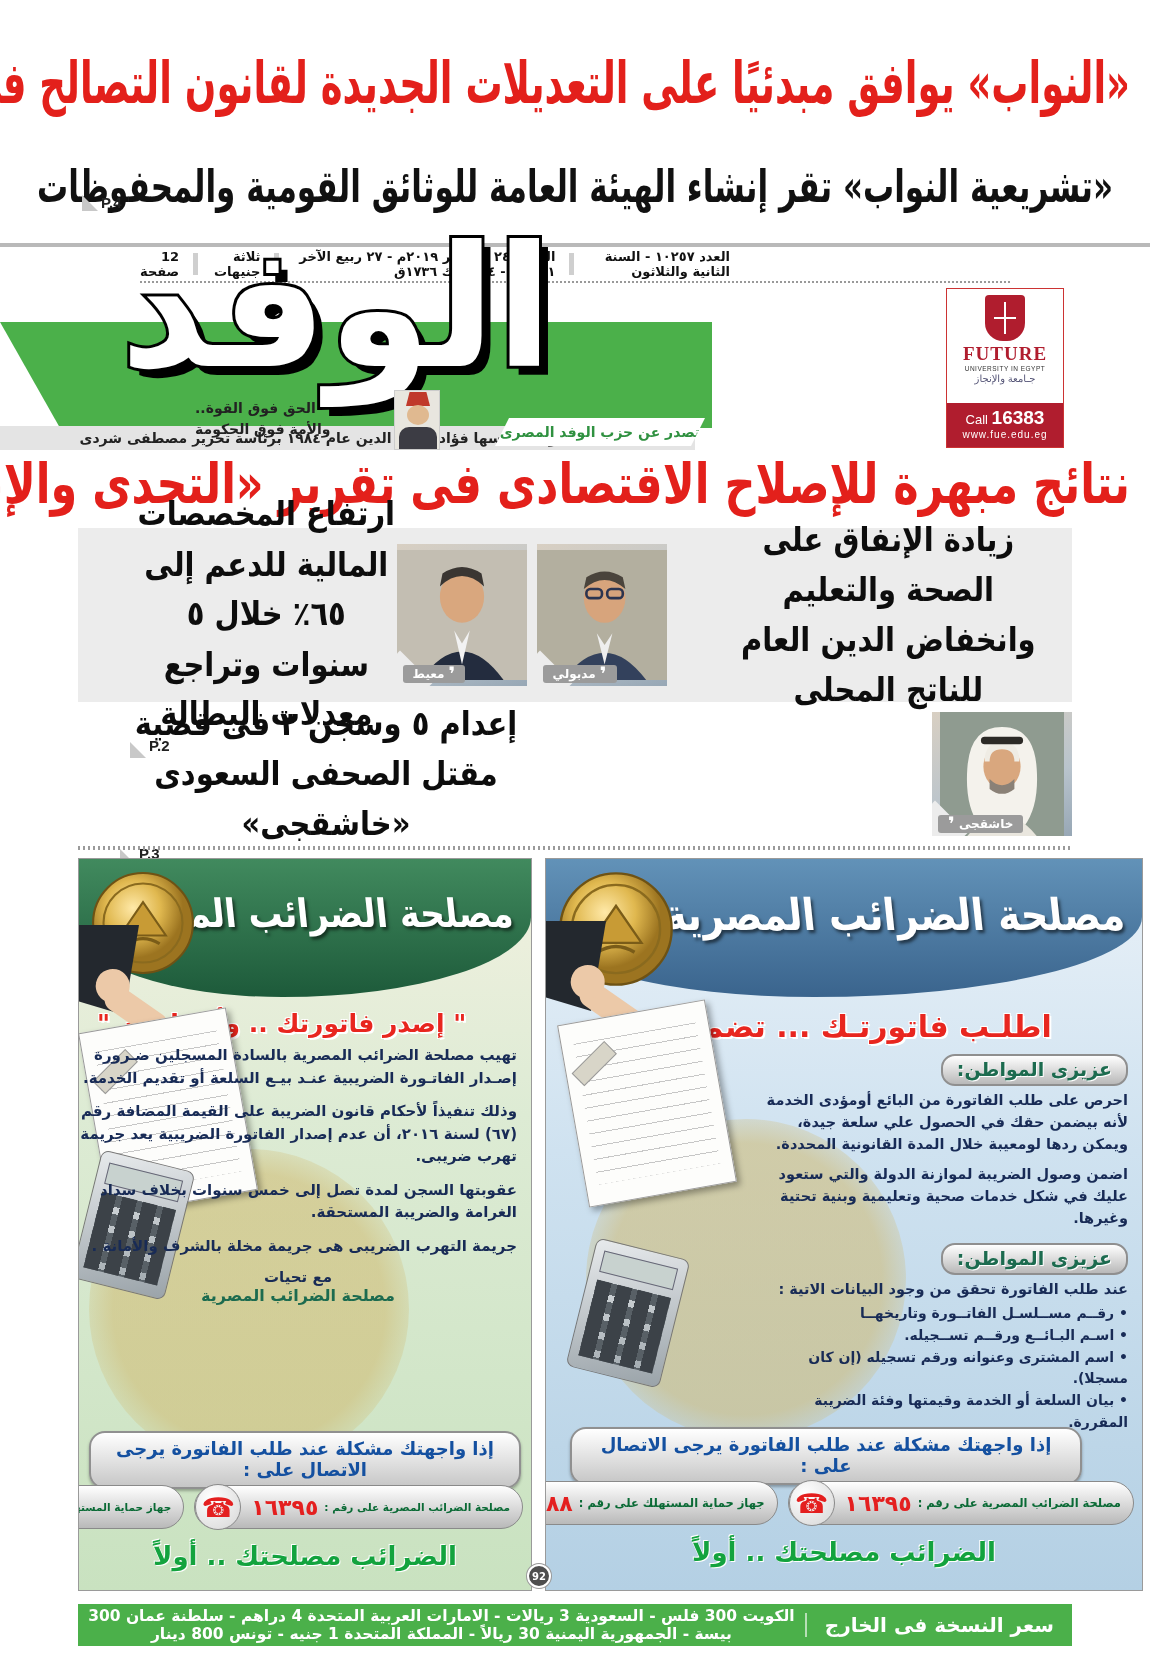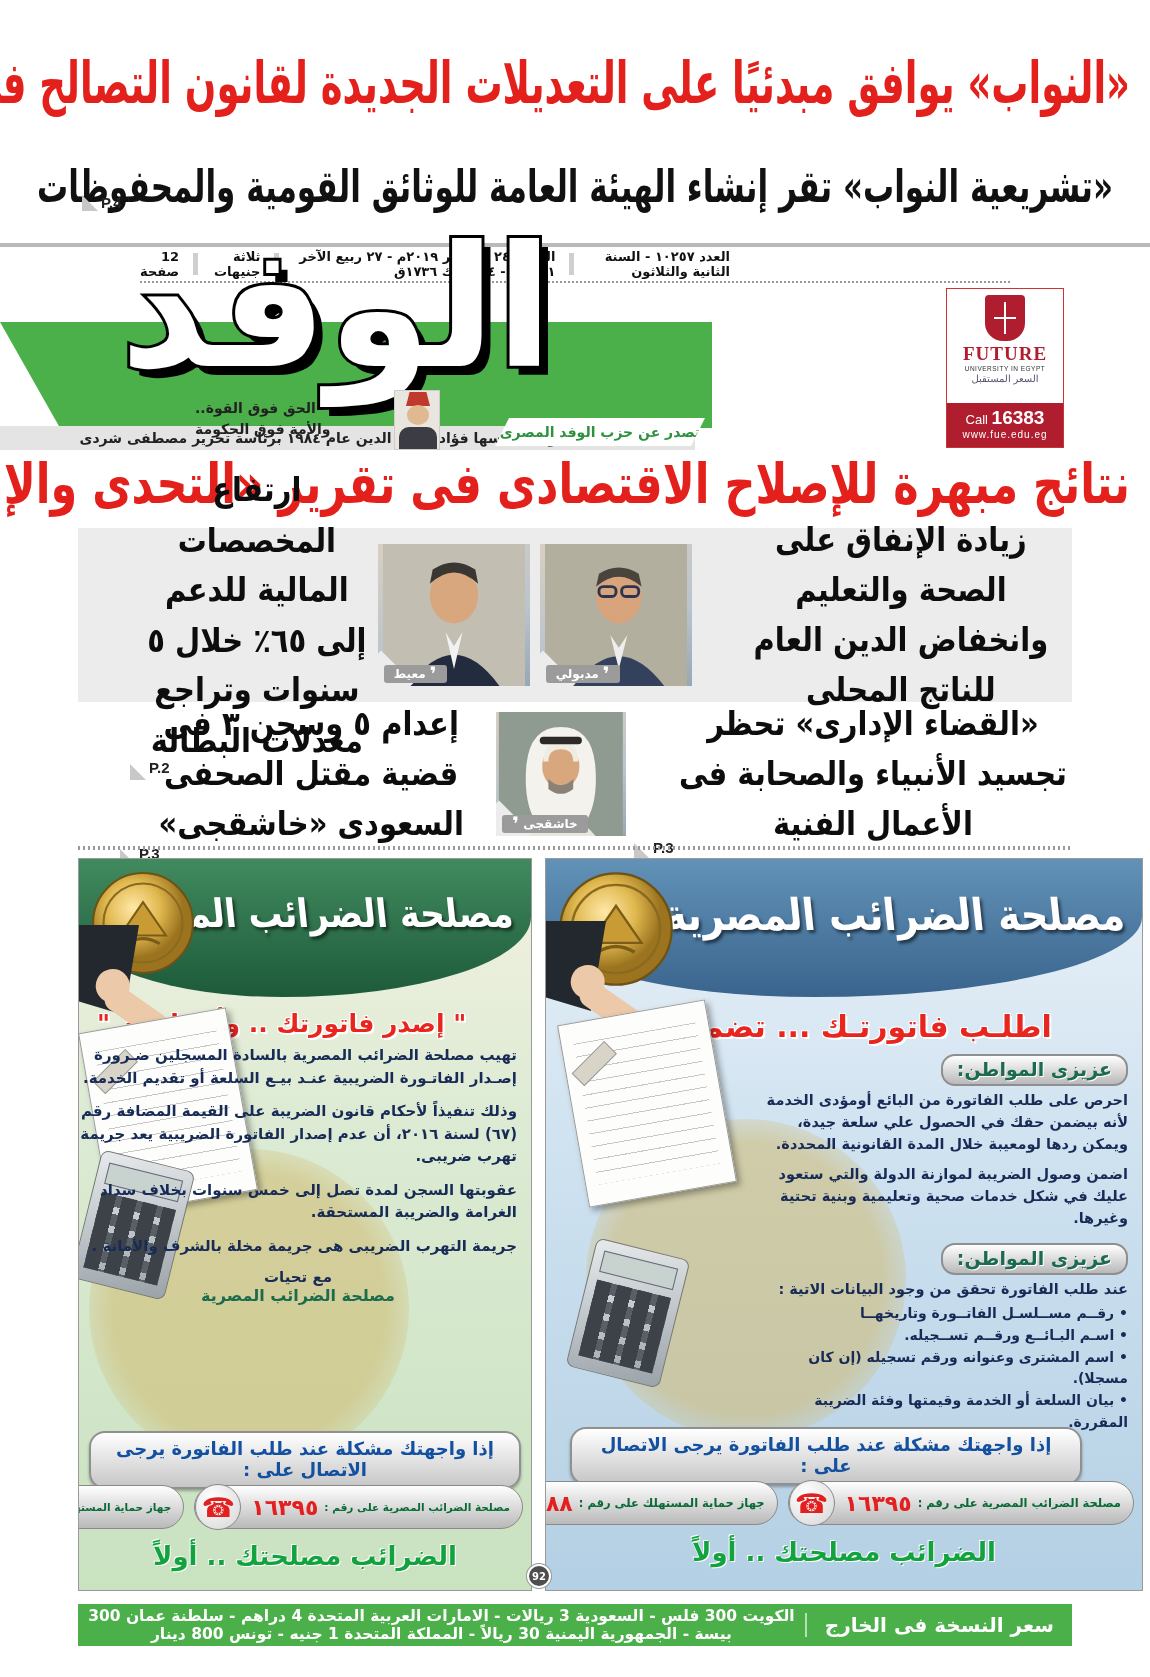--- a/index.html
+++ b/index.html
@@ -82,21 +82,21 @@
   }
   
   .news1 { position:absolute; top:528px; left:78px; right:78px; height:174px; background:#ececec;
     display:flex; align-items:center; justify-content:space-between; padding:0 10px; }
   .story { font-weight:900; color:#0d0d0d; text-align:center; line-height:1.5;margin-left:48px; }
   .story .txt { font-size:29px; transform:scaleY(1.15); }
   .news1 .right-story { width:400px; }
   .news1 .left-story { width:300px; position:relative; }
   .news1 .left-story .p-mark { position:absolute; left:-6px; bottom:-34px; }
   .photos { display:flex; gap:10px; direction:ltr; }
-  .photo { position:relative; width:152px; height:142px; overflow:hidden; background:linear-gradient(160deg,#d8cfc2,#b9c4cd 60%,#97a7b5); }
+  .photo { position:relative; width:130px; height:142px; overflow:hidden; background:linear-gradient(160deg,#d8cfc2,#b9c4cd 60%,#97a7b5); }
   .photo svg { position:absolute; inset:0; width:100%; height:100%; }
   .photo .wedge { position:absolute; left:-20px; bottom:-20px; width:46px; height:46px; background:#ececec; transform:rotate(45deg); }
   .photo-caption { position:absolute; left:6px; bottom:3px; background:#9b9b9b; color:#fff;
     font-size:12px; font-weight:bold; padding:2px 10px; border-radius:3px; display:flex; align-items:center; gap:4px; }
   .photo-caption .q { color:#fff; font-size:20px; line-height:10px; font-weight:900; }
   .news2 { position:absolute; top:710px; left:78px; right:78px; height:128px;
     display:flex; align-items:center; justify-content:space-between; }
   .news2 .right-story { width:430px; position:relative; }
   .news2 .left-story { width:400px; position:relative; }
   .news2 .photo { width:140px; height:124px; }
@@ -231,21 +231,21 @@
     <div class="portrait">
       <div class="fez"></div>
       <div class="face"></div>
       <div class="body"></div>
     </div>
 
     <div class="fue-ad">
       <div class="fue-shield"></div>
       <div class="fue-name">FUTURE</div>
       <div class="fue-sub">UNIVERSITY IN EGYPT</div>
-      <div class="fue-ar">السعر المستقبل</div>
+      <div class="fue-ar">جـامعة والإنجاز</div>
       <div class="fue-red">
         <div class="fue-call"><span>Call</span> <b>16383</b></div>
         <div class="fue-web">www.fue.edu.eg</div>
       </div>
     </div>
   </section>
 
   <h2 class="lead-headline">نتائج مبهرة للإصلاح الاقتصادى فى تقرير «التحدى والإنجاز»</h2>
 
   <section class="news1">
@@ -287,27 +287,20 @@
     <div class="story left-story">
       <div class="txt">ارتفاع المخصصات المالية للدعم إلى ٦٥٪ خلال ٥ سنوات وتراجع معدلات البطالة</div>
       <div class="page-ref p-mark">
         <span class="tri"></span>
         <span class="lbl">P.2</span>
       </div>
     </div>
   </section>
 
   <section class="news2">
-    <div class="story right-story">
-      <div class="txt">«القضاء الإدارى» تحظر تجسيد الأنبياء والصحابة فى الأعمال الفنية</div>
-      <div class="page-ref p-mark-r">
-        <span class="tri"></span>
-        <span class="lbl">P.3</span>
-      </div>
-    </div>
     <div class="photo">
       <svg viewBox="0 0 100 100">
         <rect x="0" y="0" width="100" height="100" fill="#8f9b90"></rect>
         <path d="M50 12 q26 0 28 34 q2 30 -10 46 l-36 0 q-12 -16 -10 -46 q2 -34 28 -34z" fill="#f4f2ec"></path>
         <ellipse cx="50" cy="44" rx="15" ry="18" fill="#d9a77e"></ellipse>
         <path d="M36 40 q0 -16 14 -16 q14 0 14 16 l-4 0 q0 -10 -10 -10 q-10 0 -10 10 z" fill="#efece4"></path>
         <path d="M40 54 q10 10 20 0 l0 8 q-10 8 -20 0 z" fill="#8a8177"></path>
         <rect x="33" y="20" width="34" height="6" rx="3" fill="#2c2a26"></rect>
         <path d="M22 100 q28 -34 56 0 z" fill="#e9e6de"></path>
       </svg>

